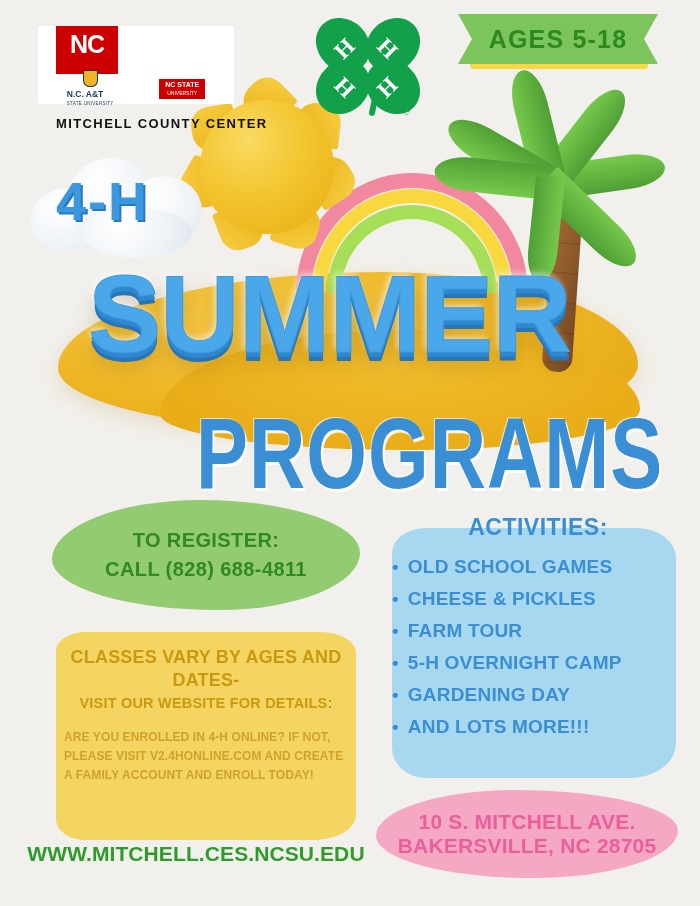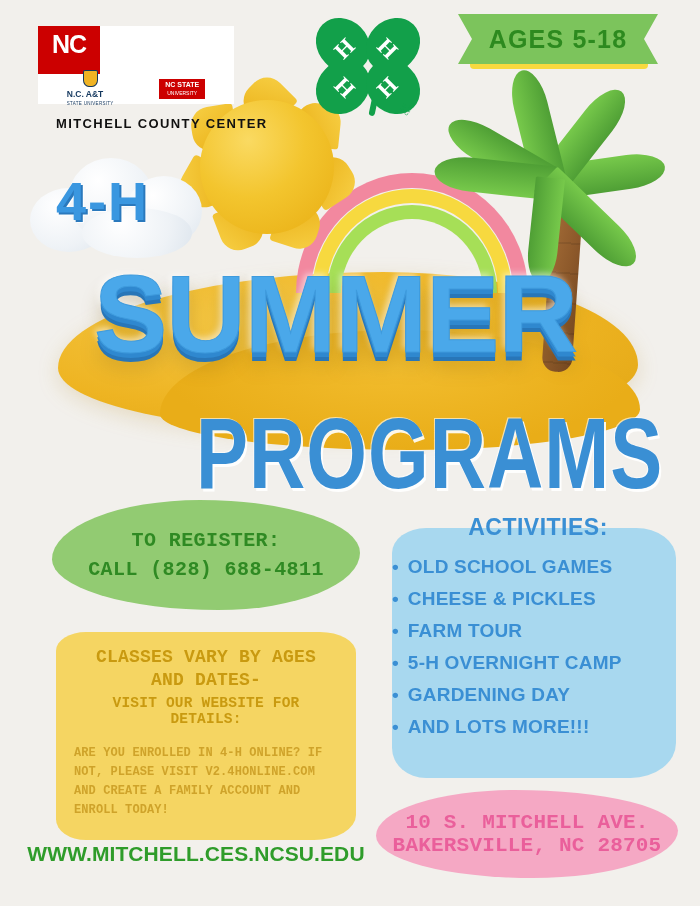--- a/index.html
+++ b/index.html
@@ -114,21 +114,21 @@
   .f4 { transform: rotate(-150deg); }
   .f5 { transform: rotate(186deg); }
   .f6 { transform: rotate(44deg); }
   .f7 { transform: rotate(96deg) scale(0.86); }
 
   
   .ext-logo {
     position: absolute; left: 38px; top: 26px;
     width: 196px; background: #ffffff;
   }
-  .ext-top { display: flex; height: 48px; }
+  .ext-top { display: flex; height: 48px; padding-left: 18px; }
   .ext-nc {
     width: 62px; background: #cc0000; color: #ffffff;
     font-weight: bold; font-size: 25px; line-height: 36px;
     text-align: center; letter-spacing: -1px;
   }
   .ext-words {
     flex: 1; background: #13375e; color: #ffffff;
     padding: 3px 5px 0 6px;
     font-size: 11.5px; font-weight: bold; line-height: 14px;
     letter-spacing: 0.2px;
@@ -199,40 +199,40 @@
   }
 
   
   .t-4h {
     position: absolute; left: 56px; top: 170px;
     font-size: 54px; font-weight: bold; letter-spacing: 2px;
     color: #3a97e0;
     text-shadow: 2px 2px 0 #2a79bd, 3px 3px 0 rgba(255,255,255,0.85);
   }
   .t-summer {
-    position: absolute; left: 94px; top: 250px;
+    position: absolute; left: 88px; top: 250px;
     font-size: 110px; font-weight: bold; letter-spacing: -1px;
     color: #4aa8ea;
     text-shadow:
       0 5px 0 #2f88cf, 0 9px 0 #2876b8,
       -3px -3px 6px rgba(255,255,255,0.55),
       0 14px 20px rgba(120,90,20,0.28);
     -webkit-text-stroke: 1px #3f9bdd;
   }
   .t-programs {
     position: absolute; left: 196px; top: 396px;
     font-size: 78px; font-weight: bold; letter-spacing: 1px;
     color: #3a8fd4;
     transform: scaleY(1.28);
     transform-origin: left top;
     text-shadow: 2px 2px 0 rgba(255,255,255,0.9), -1px -1px 0 rgba(255,255,255,0.6);
   }
 
   
-  .blob { position: absolute; font-family: Liberation Mono, monospace; }
+  .blob { position: absolute; }
 
   .blob-register {
     left: 52px; top: 500px; width: 308px; height: 110px;
     background: #92cb72;
     border-radius: 48% 52% 46% 54% / 54% 48% 52% 46%;
     display: flex; flex-direction: column;
     align-items: center; justify-content: center; gap: 6px;
   }
   .blob-register div {
     color: #2f8a23; font-size: 20px; font-weight: bold; letter-spacing: 0.4px;
@@ -256,21 +256,21 @@
     display: flex; align-items: baseline; gap: 9px;
     color: #3a8fd4; font-size: 19px; font-weight: bold;
     letter-spacing: 0.2px; margin-bottom: 10px;
   }
   .act-list li .bullet { font-size: 19px; line-height: 1; }
 
   .blob-classes {
     left: 56px; top: 632px; width: 300px; height: 208px;
     background: #f5d562;
     border-radius: 10% 12% 14% 10% / 9% 10% 12% 10%;
-    padding: 14px 18px 0;
+    padding: 14px 8px 0;
   }
   .cls-head {
     color: #c99a10; font-size: 18px; font-weight: bold;
     text-align: center; line-height: 23px; letter-spacing: 0.2px;
   }
   .cls-sub {
     color: #c99a10; font-size: 14.5px; font-weight: bold;
     text-align: center; margin-top: 3px; letter-spacing: 0.2px;
   }
   .cls-body {

